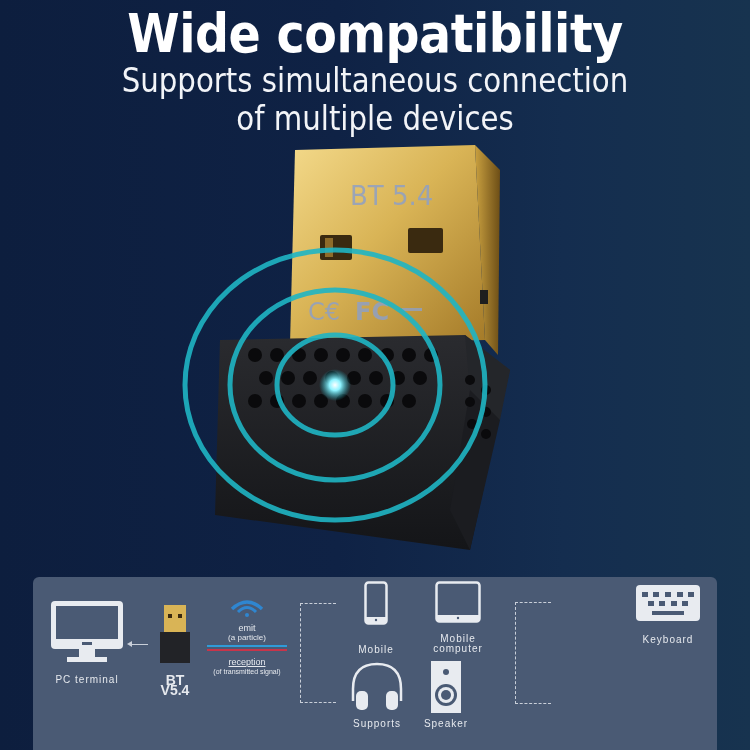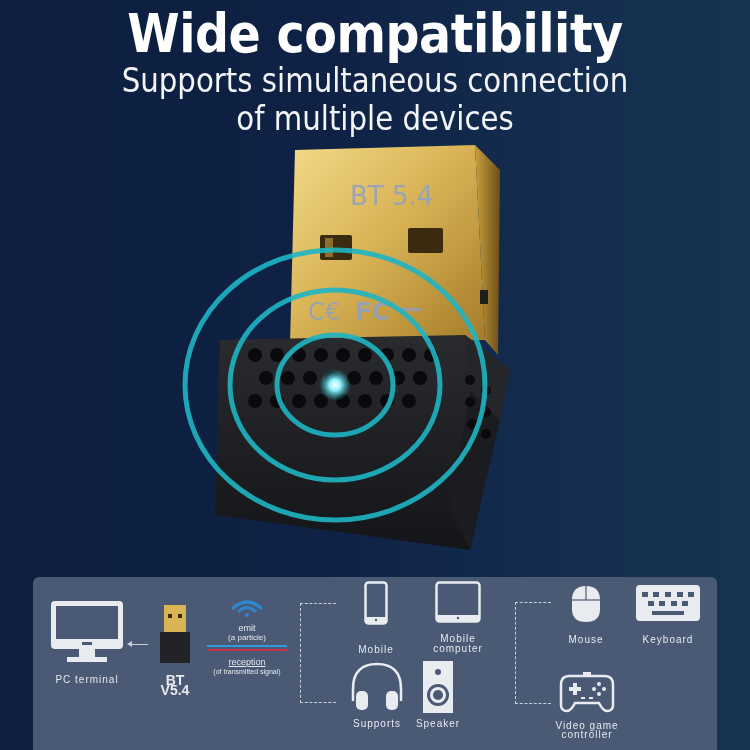--- a/index.html
+++ b/index.html
@@ -199,71 +199,47 @@
 
   <div class="dev" style="left:314px; top:84px; width:60px; height:70px;">
     <svg width="58" height="50" viewBox="0 0 58 50">
       <path d="M5 40 L5 28 Q5 3 29 3 Q53 3 53 28 L53 40" stroke="#e8ebf0" stroke-width="2.5" fill="none"></path>
       <rect x="8" y="30" width="12" height="19" rx="5" fill="#e8ebf0"></rect>
       <rect x="38" y="30" width="12" height="19" rx="5" fill="#e8ebf0"></rect>
     </svg>
     <div class="dev-label" style="top:58px;">Supports</div>
   </div>
 
-  <div class="dev" style="left:380px; top:84px; width:50px; height:70px;text-decoration:underline;">
+  <div class="dev" style="left:388px; top:84px; width:50px; height:70px;text-decoration:underline;">
     <svg width="30" height="52" viewBox="0 0 30 52">
       <rect x="0" y="0" width="30" height="52" fill="#e8ebf0"></rect>
       <circle cx="15" cy="11" r="3" fill="#4a5a74"></circle>
       <circle cx="15" cy="34" r="11" fill="#4a5a74"></circle>
       <circle cx="15" cy="34" r="8" fill="#e8ebf0"></circle>
       <circle cx="15" cy="34" r="5" fill="#4a5a74"></circle>
     </svg>
     <div class="dev-label" style="top:58px;">Speaker</div>
   </div>
 
   <div class="dash" style="left:482px; top:25px; width:36px; height:102px;"></div>
 
-  <div class="dev" style="left:528px; top:8px; width:50px; height:60px;">
-    <svg width="30" height="38" viewBox="0 0 30 38">
-      <path d="M15 1 Q29 1 29 15 L29 24 Q29 37 15 37 Q1 37 1 24 L1 15 Q1 1 15 1 Z" fill="#e8ebf0"></path>
-      <line x1="1" y1="15" x2="29" y2="15" stroke="#4a5a74" stroke-width="1.2"></line>
-      <line x1="15" y1="1" x2="15" y2="15" stroke="#4a5a74" stroke-width="1.2"></line>
-    </svg>
-    <div class="dev-label" style="top:50px;">Mouse</div>
-  </div>
 
   <div class="dev" style="left:600px; top:8px; width:70px; height:60px;">
     <svg width="64" height="36" viewBox="0 0 64 36">
       <rect x="0" y="0" width="64" height="36" rx="4" fill="#e8ebf0"></rect>
       <g fill="#4a5a74">
         <rect x="6" y="7" width="6" height="5"></rect>
           <rect x="17" y="7" width="6" height="5"></rect>
           <rect x="29" y="7" width="6" height="5"></rect>
           <rect x="41" y="7" width="6" height="5"></rect>
           <rect x="52" y="7" width="6" height="5"></rect>
         <rect x="12" y="16" width="6" height="5"></rect>
           <rect x="23" y="16" width="6" height="5"></rect>
           <rect x="35" y="16" width="6" height="5"></rect>
           <rect x="46" y="16" width="6" height="5"></rect>
         <rect x="16" y="26" width="32" height="4"></rect>
       </g>
     </svg>
     <div class="dev-label" style="top:50px;">Keyboard</div>
   </div>
 
-  <div class="dev" style="left:520px; top:94px; width:68px; height:70px;">
-    <svg width="56" height="42" viewBox="0 0 56 42">
-      <rect x="24" y="1" width="8" height="4" fill="#e8ebf0"></rect>
-      <path d="M10 5 L46 5 Q54 5 54 14 L54 34 Q54 40 48 40 Q44 40 40 32 L16 32 Q12 40 8 40 Q2 40 2 34 L2 14 Q2 5 10 5 Z" fill="none" stroke="#e8ebf0" stroke-width="2.5"></path>
-      <rect x="10" y="16" width="12" height="4" fill="#e8ebf0"></rect>
-      <rect x="14" y="12" width="4" height="12" fill="#e8ebf0"></rect>
-      <circle cx="40" cy="13" r="2" fill="#e8ebf0"></circle>
-        <circle cx="45" cy="18" r="2" fill="#e8ebf0"></circle>
-        <circle cx="35" cy="18" r="2" fill="#e8ebf0"></circle>
-        <circle cx="40" cy="23" r="2" fill="#e8ebf0"></circle>
-      <rect x="22" y="26" width="4" height="2" fill="#e8ebf0"></rect>
-        <rect x="30" y="26" width="4" height="2" fill="#e8ebf0"></rect>
-    </svg>
-    <div class="dev-label" style="top:50px;">Video game</div>
-    <div class="dev-label" style="top:59px;">controller</div>
-  </div>
 
 </div>
 
 </body></html>

